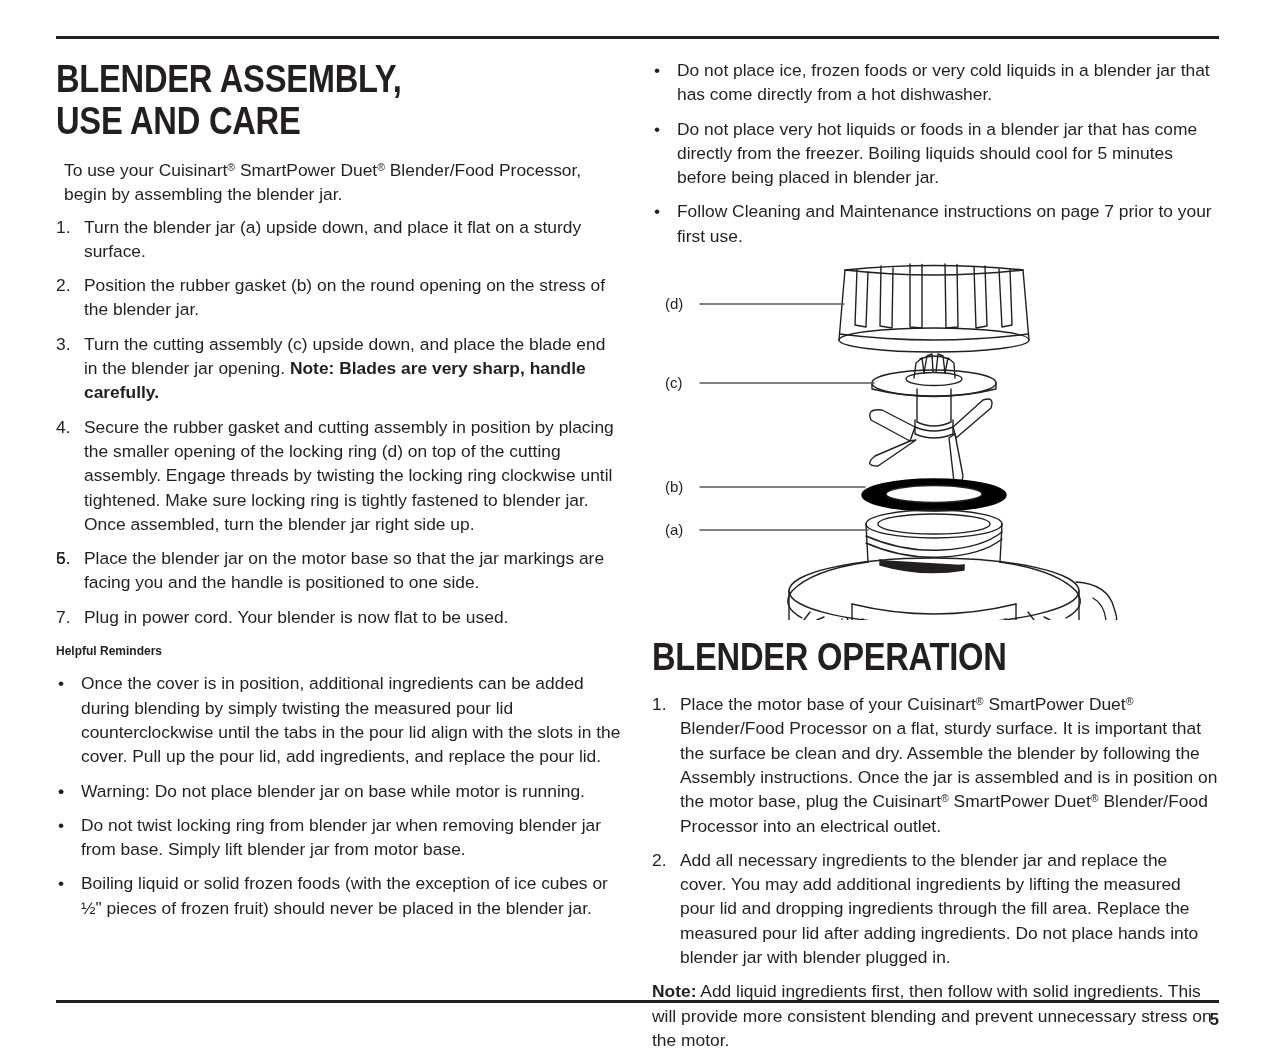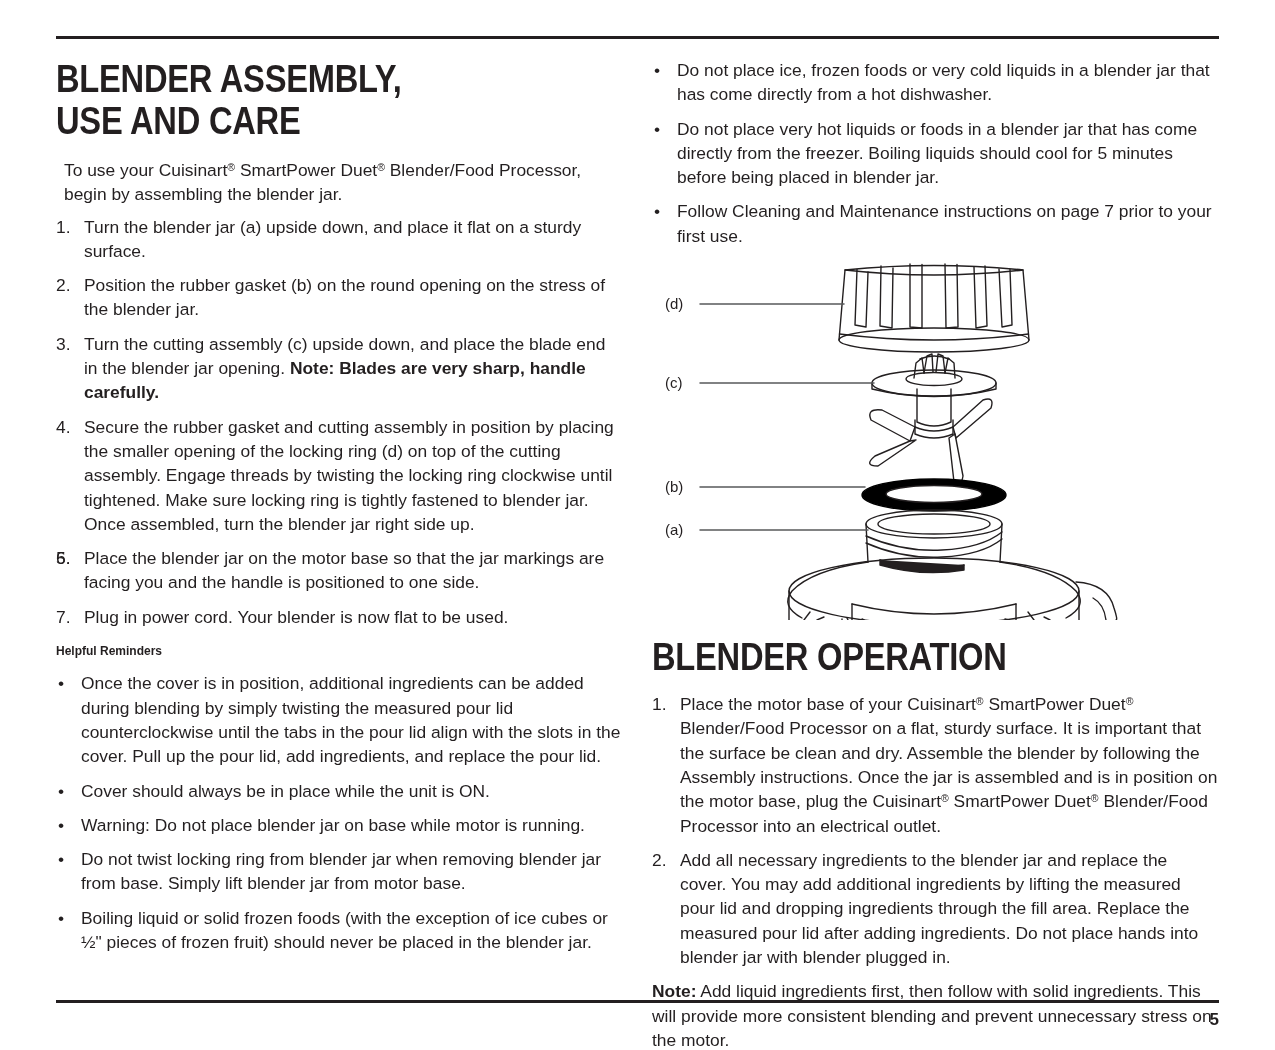--- a/index.html
+++ b/index.html
@@ -191,21 +191,21 @@
       </li>
     </ol>
 
     <h3 class="sub-head">Helpful Reminders</h3>
 
     <ul class="bullets">
       <li>
         <span class="dot">•</span><span>Once the cover is in position, additional ingredients can be added during blending by simply twisting the measured pour lid counterclockwise until the tabs in the pour lid align with the slots in the cover. Pull up the pour lid, add ingredients, and replace the pour lid.</span>
       </li>
       <li>
-        <span class="dot">•</span><span>Cover should always be in place while the unit is ON.</span>
+        <span class="dot">•</span>
       </li>
       <li>
         <span class="dot">•</span><span>Warning: Do not place blender jar on base while motor is running.</span>
       </li>
       <li>
         <span class="dot">•</span><span>Do not twist locking ring from blender jar when removing blender jar from base. Simply lift blender jar from motor base.</span>
       </li>
       <li>
         <span class="dot">•</span><span>Boiling liquid or solid frozen foods (with the exception of ice cubes or ½" pieces of frozen fruit) should never be placed in the blender jar.</span>
       </li>

